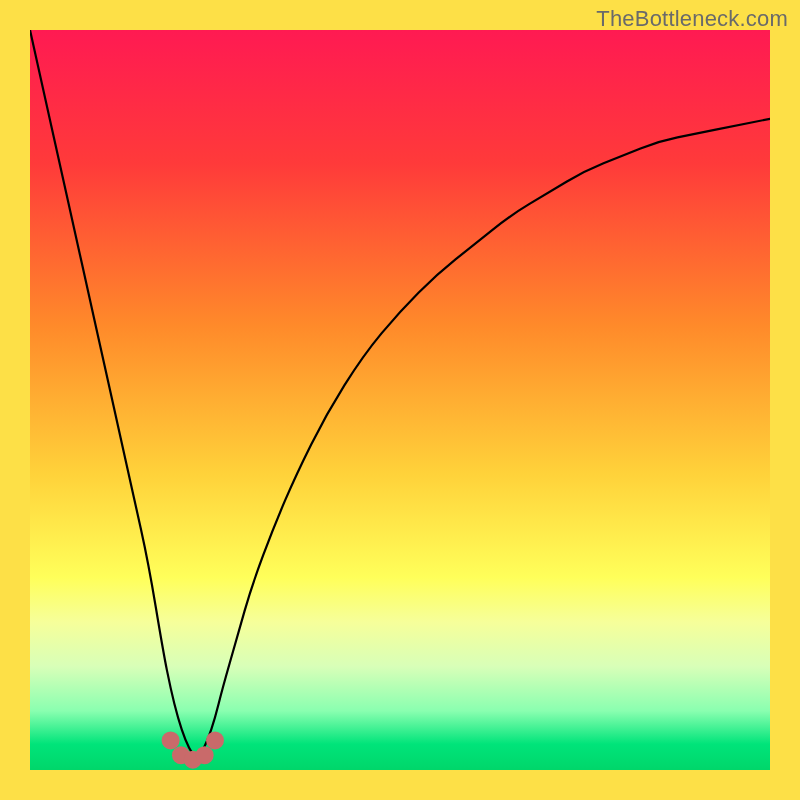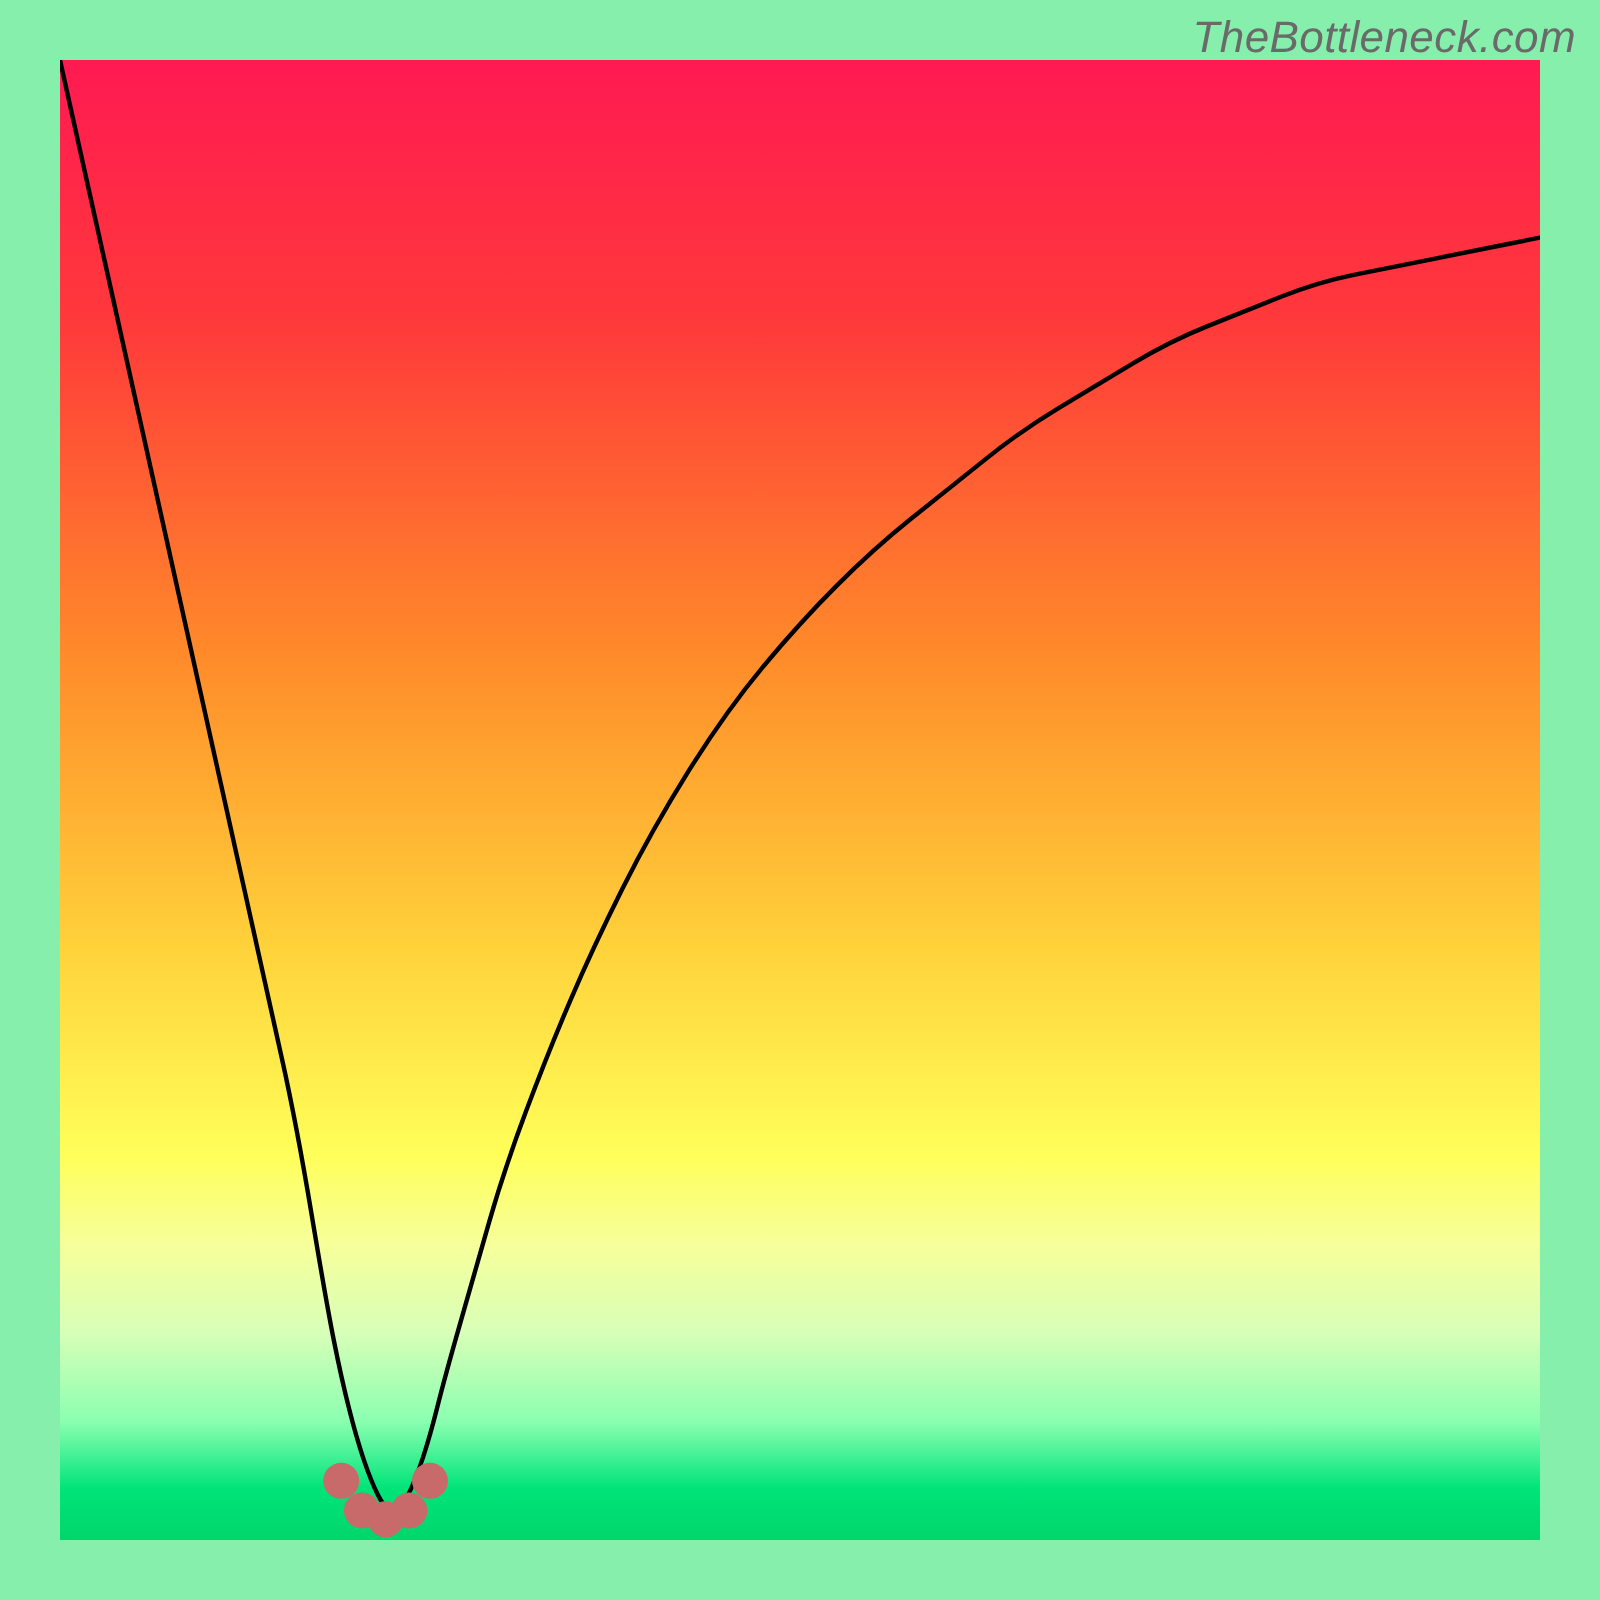--- a/index.html
+++ b/index.html
@@ -8,22 +8,21 @@
     width: 800px;
     height: 800px;
     background: #000;
     overflow: hidden;
     font-family: Arial, Helvetica, sans-serif;
   }
   .frame {
     position: absolute;
     left: 0; top: 0;
     width: 800px; height: 800px;
-    background: #86efac;
-    font-style: italic;
+    background: #fde047;
   }
   .plot {
     position: absolute;
     left: 30px;
     top: 30px;
     width: 740px;
     height: 740px;
     overflow: hidden;
   }
   .watermark {

